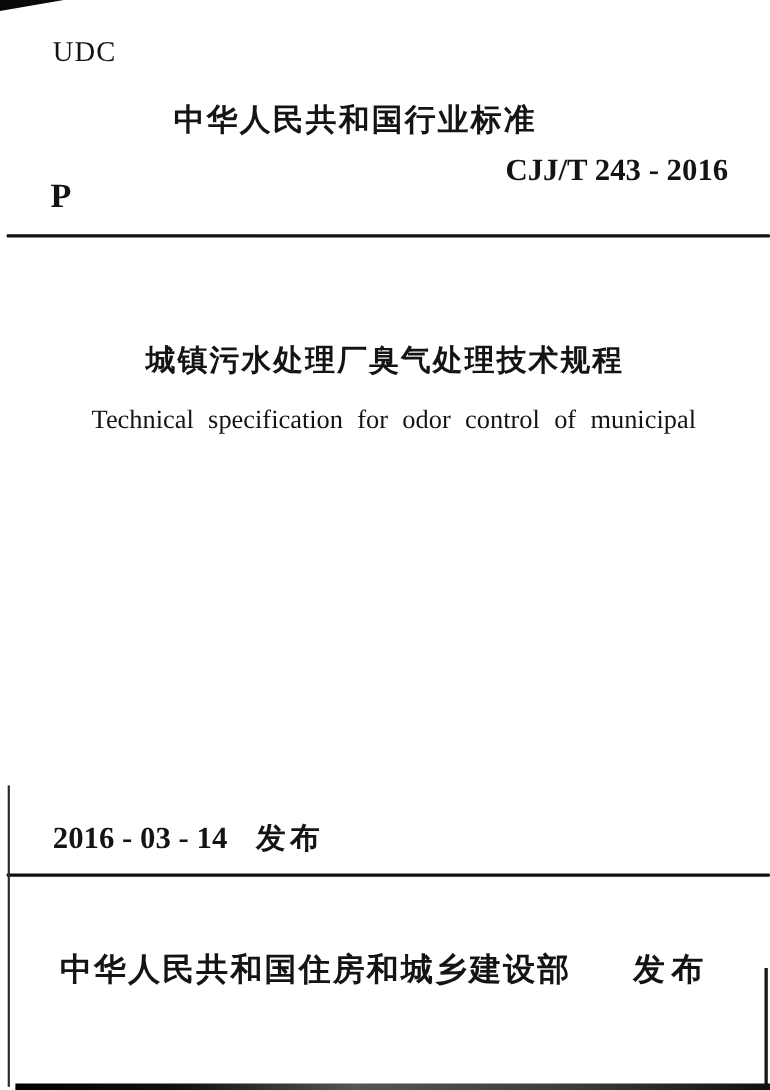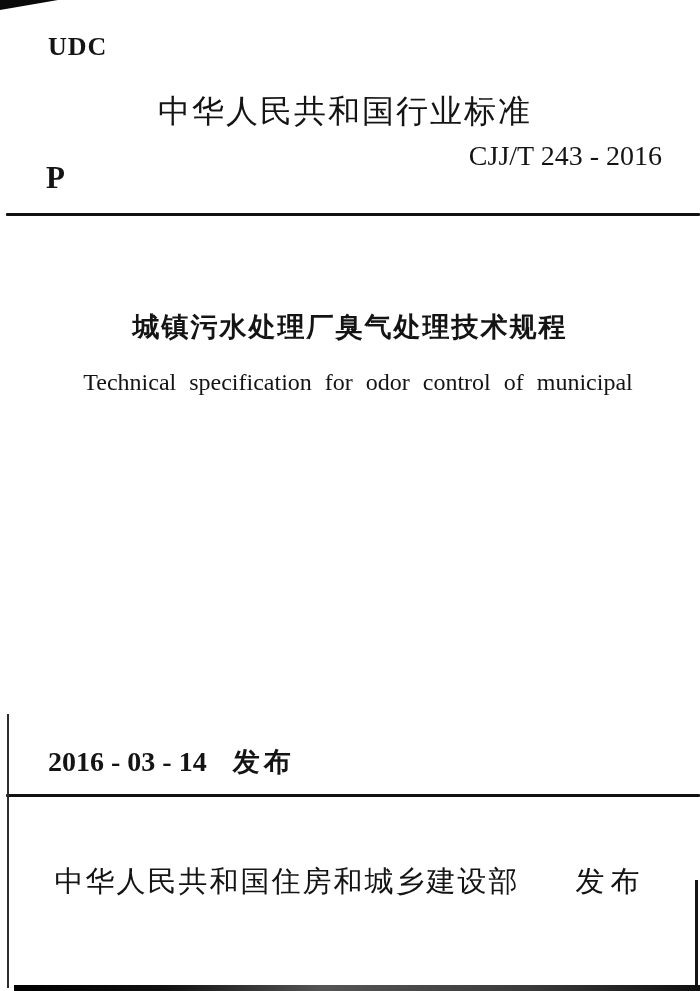--- a/index.html
+++ b/index.html
@@ -43,29 +43,29 @@
     left: 14px; right: 0; bottom: 0;
     height: 6px;
     background: linear-gradient(to right, #000000, #111111 22%, #555555 45%, #3a3a3a 75%, #101010);
   }
 
   
   .udc {
     position: absolute;
     left: 48px; top: 32px;
     font-size: 26px;
-    font-weight: bold;
+    font-weight: normal;
     letter-spacing: 1px;
   }
   .header-title {
     position: absolute;
     left: 158px; top: 90px;
     font-family: "Liberation Sans", sans-serif;
-    font-size: 32px;
-    font-weight: normal;
+    font-size: 28px;
+    font-weight: bold;
     letter-spacing: 2px;
     white-space: nowrap;
   }
   .logo {
     position: absolute;
     right: 38px; top: 52px;
     width: 132px; height: 76px;
   }
   .logo-text {
     font-family: "DejaVu Serif", serif;
@@ -87,21 +87,21 @@
   .notch.n2 { left: 56px;  top: 9px; }
   .notch.n3 { left: 100px; top: 9px; }
   .notch.n4 { left: 22px;  top: 40px; }
   .notch.n5 { left: 48px;  top: 40px; }
   .notch.n6 { left: 92px;  top: 40px; }
 
   .std-num {
     position: absolute;
     right: 38px; top: 140px;
     font-size: 28px;
-    font-weight: normal;
+    font-weight: bold;
     white-space: nowrap;
   }
   .record-num {
     position: absolute;
     right: 38px; top: 171px;
     font-size: 26px;
     font-weight: bold;
     white-space: nowrap;
   }
   .p-class {
@@ -167,21 +167,21 @@
   }
 
   
   .publisher-row {
     position: absolute;
     left: 0; right: 0; top: 862px;
     display: flex;
     justify-content: center;
     align-items: baseline;
     font-family: "Liberation Sans", sans-serif;
-    font-weight: normal;
+    font-weight: bold;
     white-space: nowrap;
   }
   .publisher {
     font-size: 29px;
     letter-spacing: 2px;
   }
   .publish-label {
     font-size: 29px;
     letter-spacing: 6px;
     margin-left: 56px;

